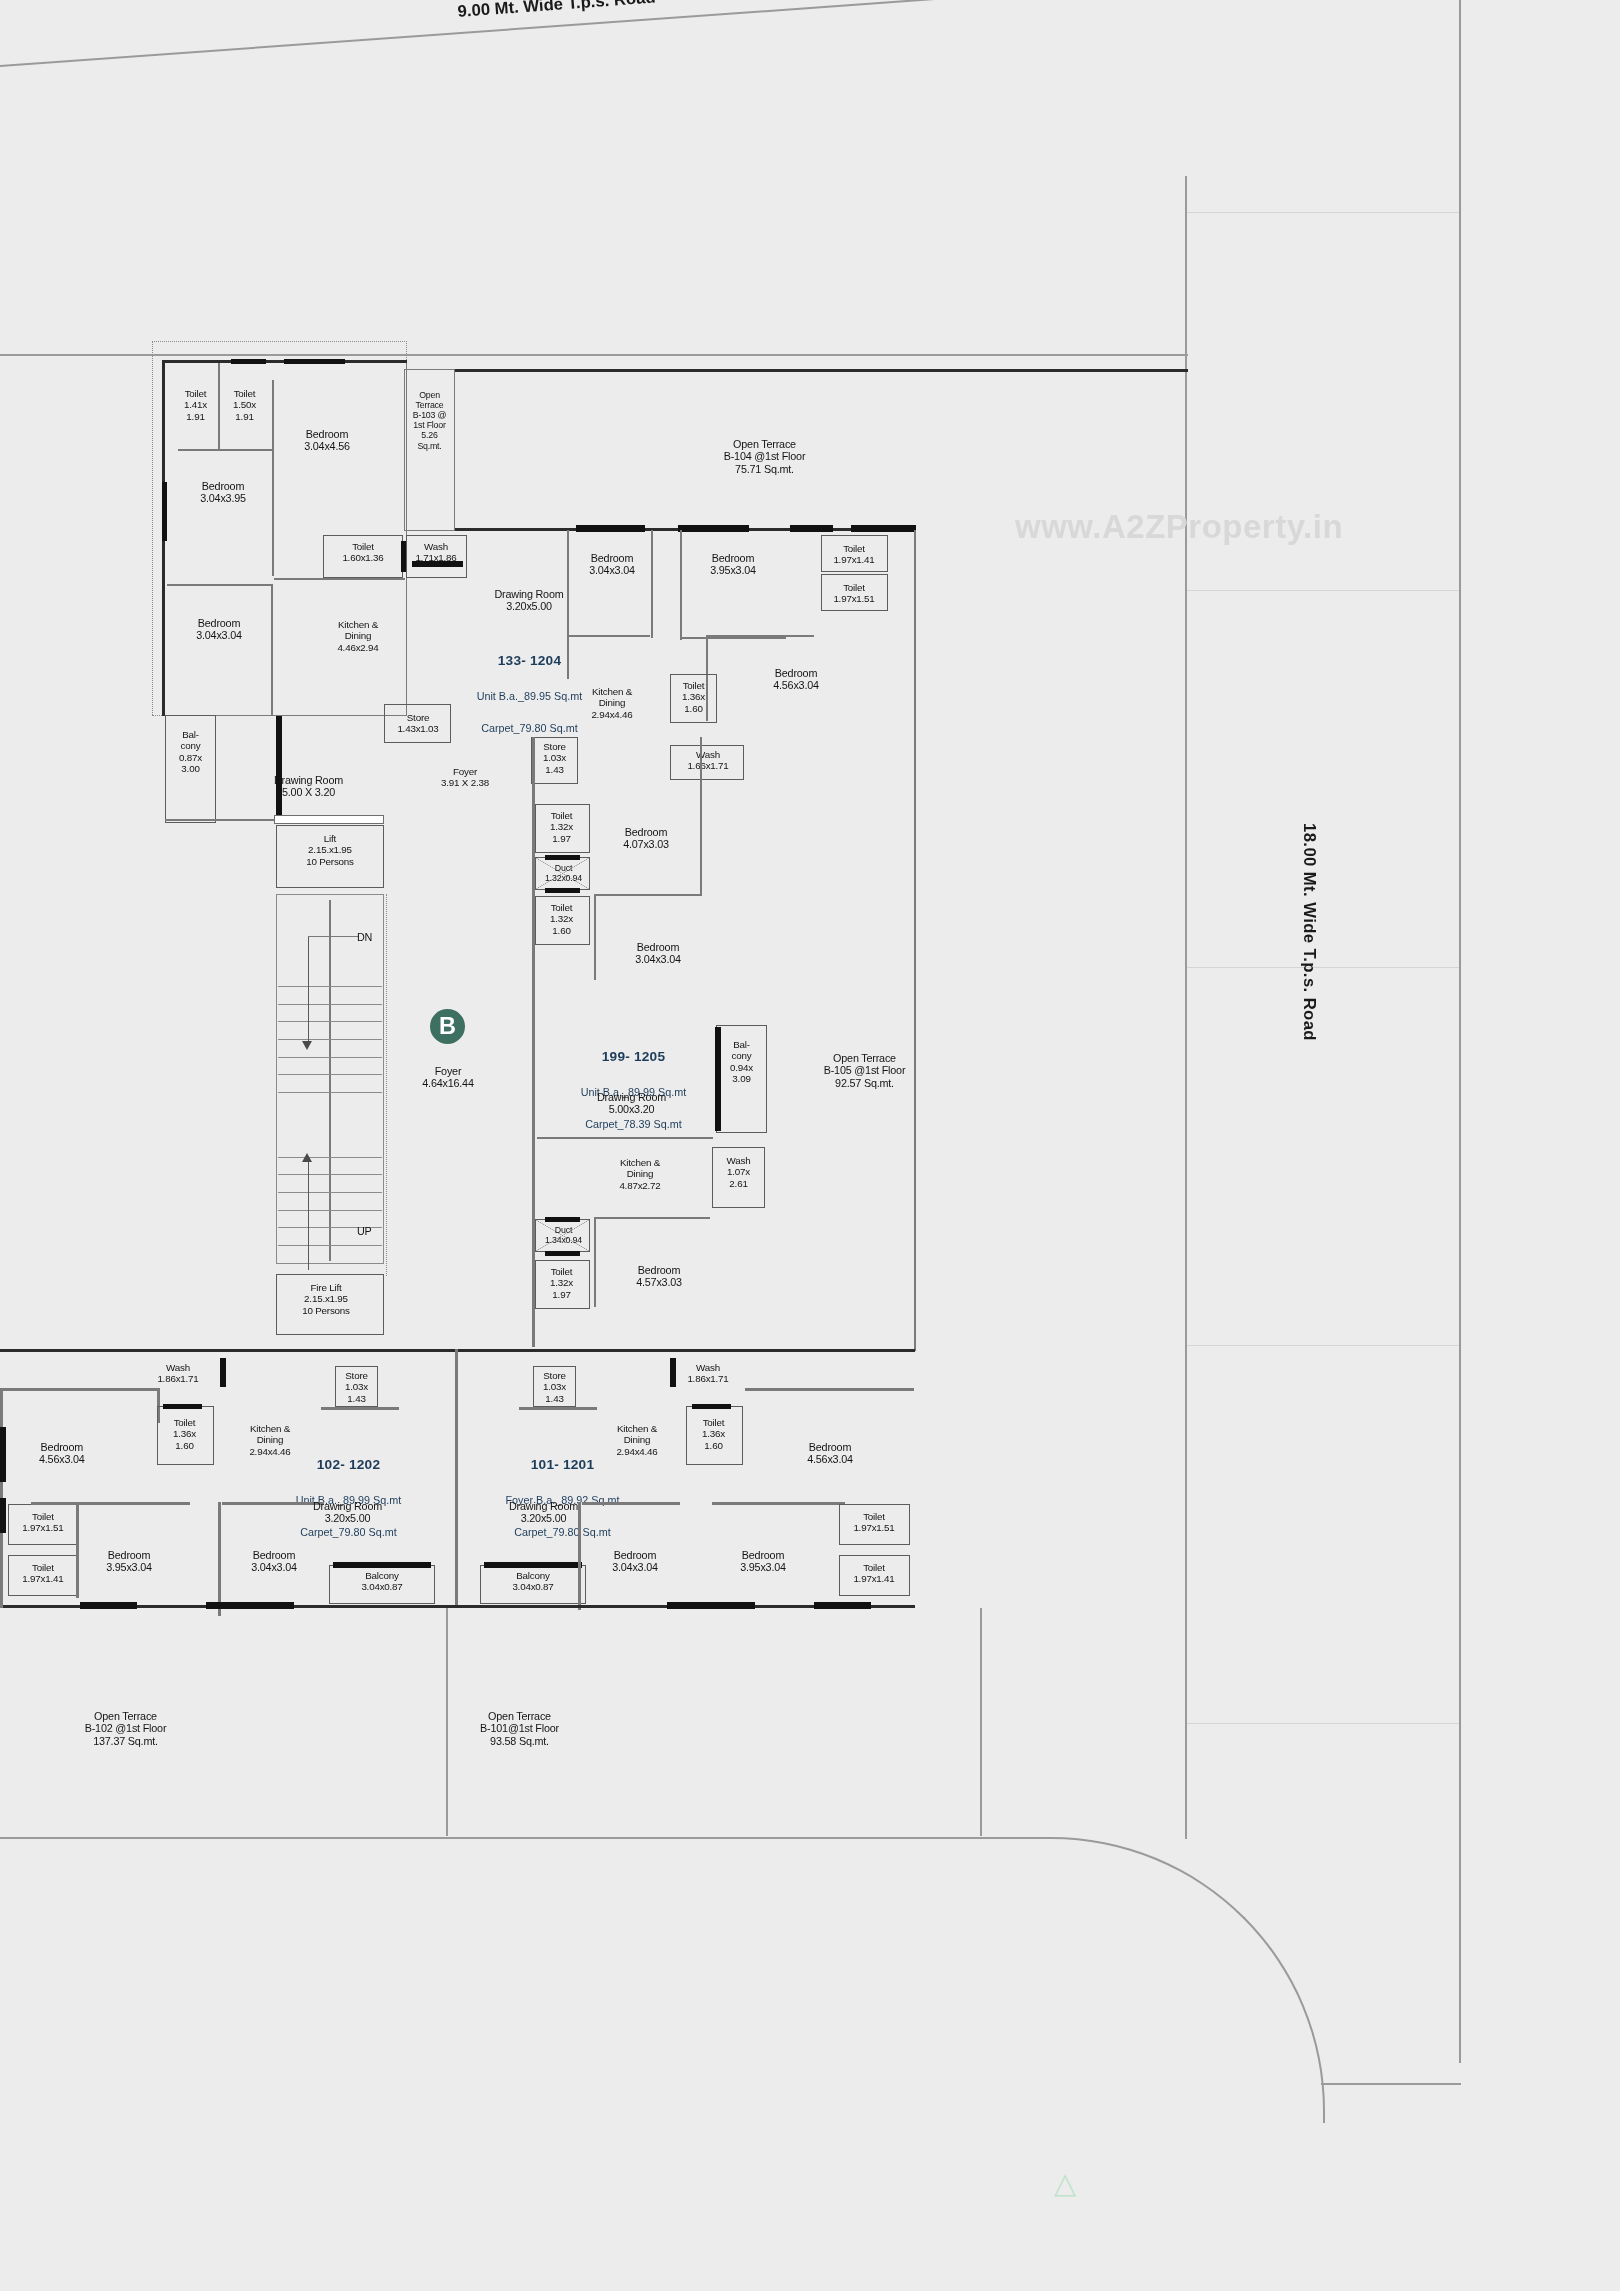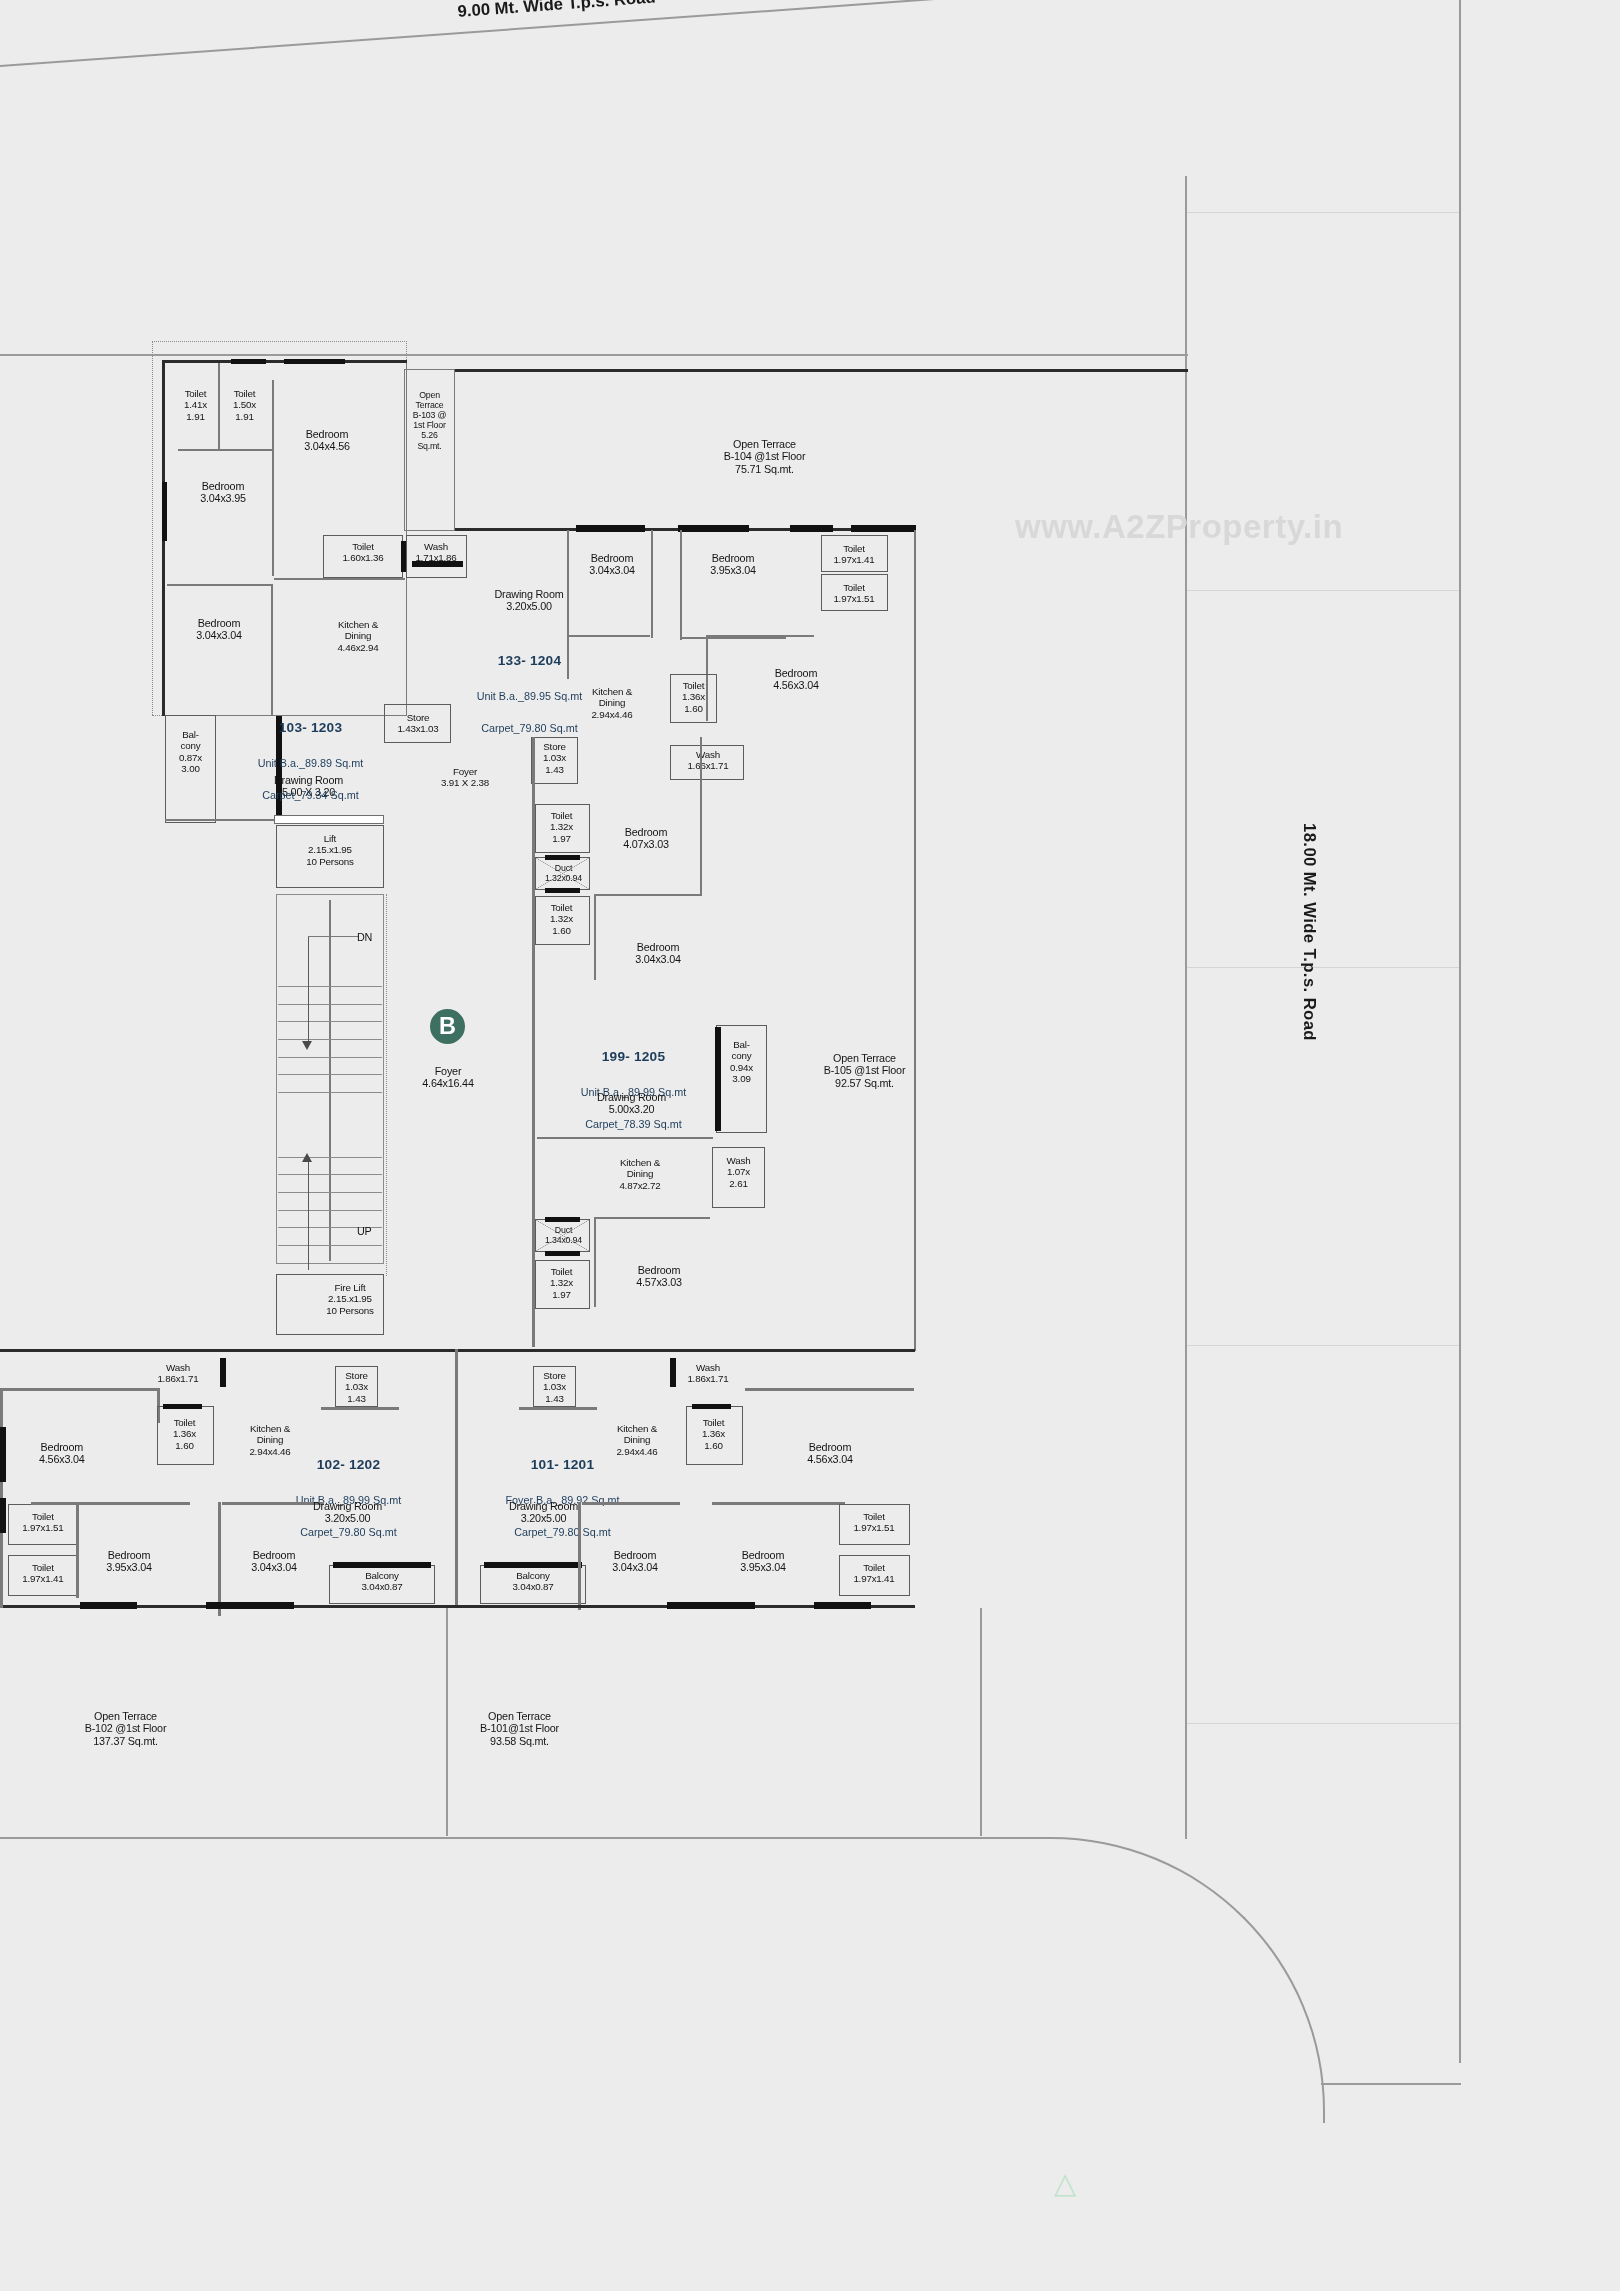--- a/index.html
+++ b/index.html
@@ -203,25 +203,20 @@
     <div class="room" style="left:165px;top:715px;width:51px;height:108px;"></div>
     <div class="lbl sm" style="left:163px;top:729px;width:55px;">Bal-
 cony
 0.87x
 3.00</div>
     <div class="door" style="left:276px;top:716px;width:5.9px;height:104px;"></div>
 
     <div class="lbl" style="left:245px;top:774px;width:127px;">Drawing Room
 5.00 X 3.20</div>
 
-    <div class="unit" style="left:233px;top:702px;width:155px;">
-      <span class="code">103- 1203</span>
-      <span class="ln">Unit B.a._89.89 Sq.mt</span>
-      <span class="ln">Carpet_79.34 Sq.mt</span>
-    </div>
 
     <div class="thin" style="left:165px;top:819px;width:216px;height:2px;"></div>
     <div class="wallL" style="left:274px;top:815px;width:110px;height:8.8px;"></div>
 
     <div class="room" style="left:384px;top:704px;width:67px;height:39px;"></div>
     <div class="lbl sm" style="left:380px;top:712px;width:76px;">Store
 1.43x1.03</div>
 
     <div class="room" style="left:404px;top:369px;width:51px;height:162px;border-color:#7a7a7a;"></div>
     <div class="lbl xs" style="left:403px;top:390px;width:53px;">Open
@@ -326,21 +321,21 @@
     <div class="thin" style="left:308px;top:936px;width:51px;height:1px;"></div>
     <div class="arrowhead arrow-dn" style="left:302px;top:1041px;"></div>
 
     <div class="arrowline" style="left:308px;top:1162px;height:108px;"></div>
     <div class="arrowhead arrow-up" style="left:302px;top:1153px;"></div>
 
     <div class="lbl" style="left:357px;top:931px;width:29px;text-align:left;">DN</div>
     <div class="lbl" style="left:357px;top:1225px;width:29px;text-align:left;">UP</div>
 
     <div class="room" style="left:276px;top:1274px;width:108px;height:61px;"></div>
-    <div class="lbl sm" style="left:288px;top:1282px;width:124px;">Fire Lift
+    <div class="lbl sm" style="left:264px;top:1282px;width:124px;">Fire Lift
 2.15.x1.95
 10 Persons</div>
 
     <div class="dotted" style="left:386px;top:894px;height:382px;"></div>
 
     <div class="badgeB" style="left:431px;top:1010px;">B</div>
     <div class="lbl" style="left:396px;top:1065px;width:104px;">Foyer
 4.64x16.44</div>
 
     <div class="thin" style="left:532px;top:737px;width:2.9px;height:610px;"></div>

